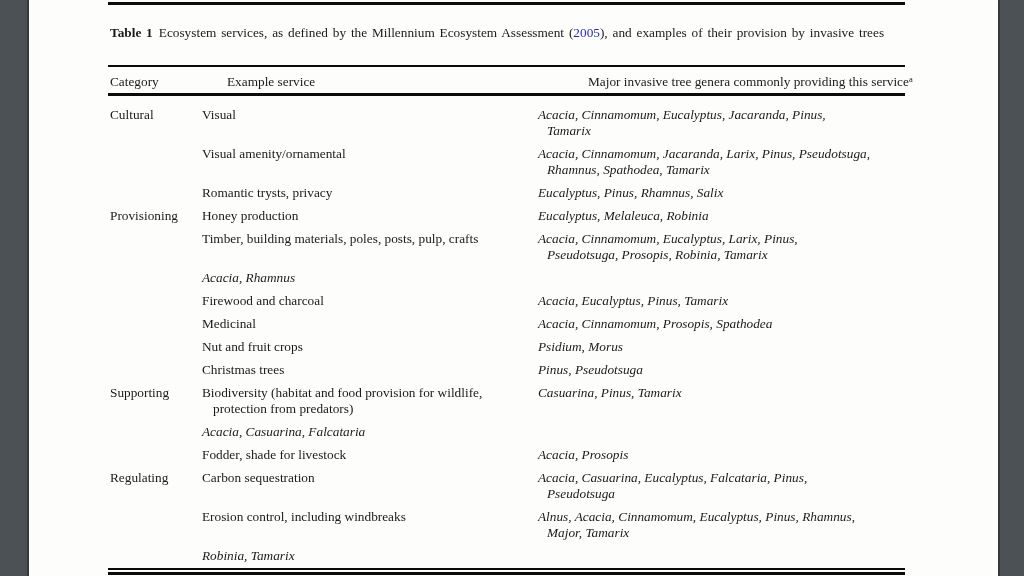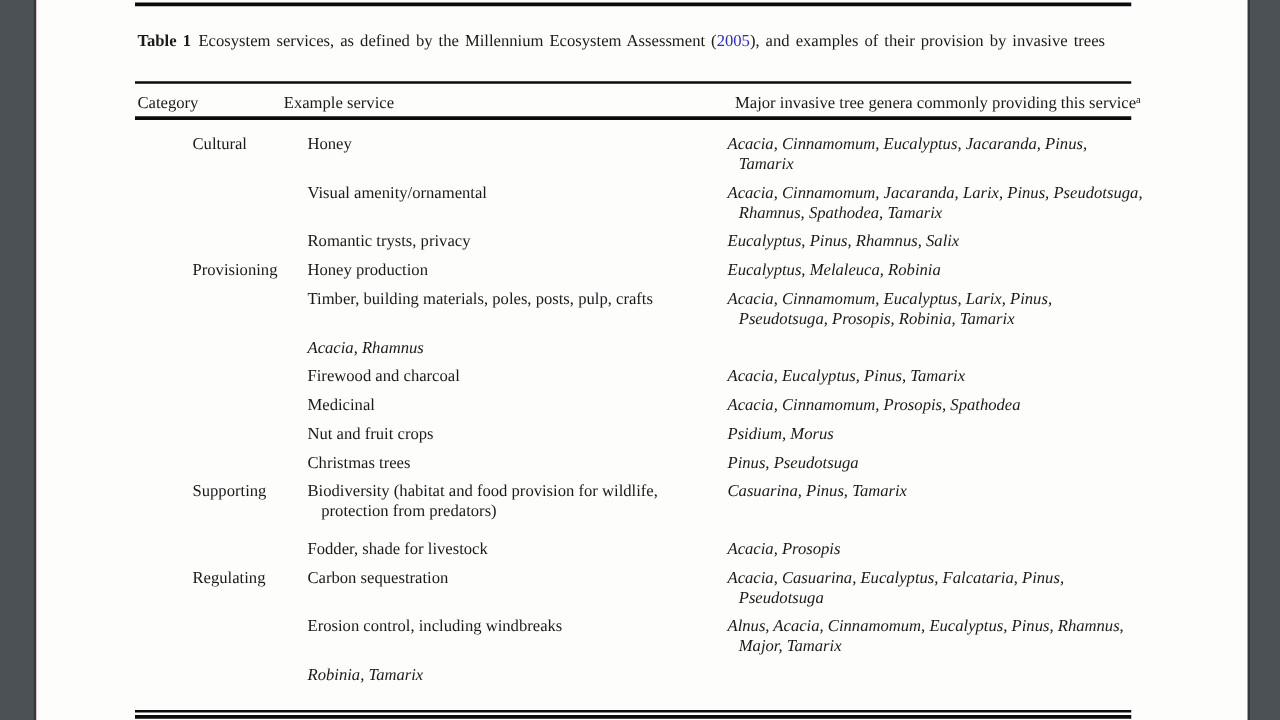--- a/index.html
+++ b/index.html
@@ -1,19 +1,19 @@
 <!DOCTYPE html>
 <html><head>
 <meta charset="utf-8">
 <style>
   * { margin:0; padding:0; box-sizing:border-box; }
   html,body { width:1024px; height:576px; overflow:hidden; }
   body { font-family:"Liberation Serif","DejaVu Serif",serif; color:#1a1a1a; background:#fdfdfc; }
 
-  .screen { position:relative; width:1024px; height:576px; background:#be185d; }
+  .screen { position:relative; width:1024px; height:576px; background:#14b8a6; }
   .bar { position:absolute; top:0; height:576px; background:#4c5156; }
   .bar-left { left:0; width:29px; border-right:2px solid #35393c; }
   .bar-right { right:0; width:26px; border-left:2px solid #35393c; }
 
   .page { position:absolute; left:29px; top:0; width:969px; height:576px; background:#fdfdfc; }
   .content { position:absolute; left:79px; top:0; width:797px; height:576px; }
 
   .hrule { position:absolute; left:0; width:797px; background:#0b0b0b; }
   .rule-top { top:2px; height:3px; }
   .rule-above-header { top:65px; height:2px; }
@@ -27,21 +27,21 @@
   .cite-link { color:#2929c4; cursor:pointer; }
 
   .grid-row { display:grid; grid-template-columns:94px 336px 367px; align-items:start; }
 
   .thead { position:absolute; left:0; top:67px; width:797px; height:29px;
            font-size:13.3px; align-items:center;gap:25px; }
   .thead .h1 { padding-left:2px; }
   sup.fn { font-size:8.5px; vertical-align:4px; }
 
   .tbody { position:absolute; left:0; top:96px; width:797px; padding-top:11px;
-           font-size:13.3px; line-height:16px;margin-left:44px; }
+           font-size:13.3px; line-height:16px; }
   .trow { margin-bottom:7px; }
   .category-cell { padding-left:2px; }
   .service-cell { padding-left:11px; text-indent:-11px; white-space:pre-wrap; }
   .genera-cell { font-style:italic; padding-left:9px; text-indent:-9px; white-space:pre-wrap; }
 </style>
 </head>
 <body>
 
 <div class="screen">
   <div class="bar bar-left"></div>
@@ -60,21 +60,21 @@
         <div class="h1">Category</div>
         <div>Example service</div>
         <div><span>Major invasive tree genera commonly providing this service</span><sup class="fn">a</sup></div>
       </div>
 
       <div class="hrule rule-below-header"></div>
 
       <div class="tbody">
         <div class="trow grid-row">
           <div class="category-cell">Cultural</div>
-          <div class="service-cell">Honey</div>
+          <div class="service-cell">Visual</div>
           <div class="genera-cell">Acacia, Cinnamomum, Eucalyptus, Jacaranda, Pinus,
 Tamarix</div>
         </div>
         <div class="trow grid-row">
           <div class="category-cell"></div>
           <div class="service-cell">Visual amenity/ornamental</div>
           <div class="genera-cell">Acacia, Cinnamomum, Jacaranda, Larix, Pinus, Pseudotsuga,
 Rhamnus, Spathodea, Tamarix</div>
         </div>
         <div class="trow grid-row">
@@ -118,20 +118,21 @@
           <div class="genera-cell">Pinus, Pseudotsuga</div>
         </div>
         <div class="trow grid-row">
           <div class="category-cell">Supporting</div>
           <div class="service-cell">Biodiversity (habitat and food provision for wildlife,
 protection from predators)</div>
           <div class="genera-cell">Casuarina, Pinus, Tamarix</div>
         </div>
         <div class="trow grid-row">
           <div class="category-cell"></div>
+          <div class="genera-cell">Acacia, Casuarina, Falcataria</div>
         </div>
         <div class="trow grid-row">
           <div class="category-cell"></div>
           <div class="service-cell">Fodder, shade for livestock</div>
           <div class="genera-cell">Acacia, Prosopis</div>
         </div>
         <div class="trow grid-row">
           <div class="category-cell">Regulating</div>
           <div class="service-cell">Carbon sequestration</div>
           <div class="genera-cell">Acacia, Casuarina, Eucalyptus, Falcataria, Pinus,

